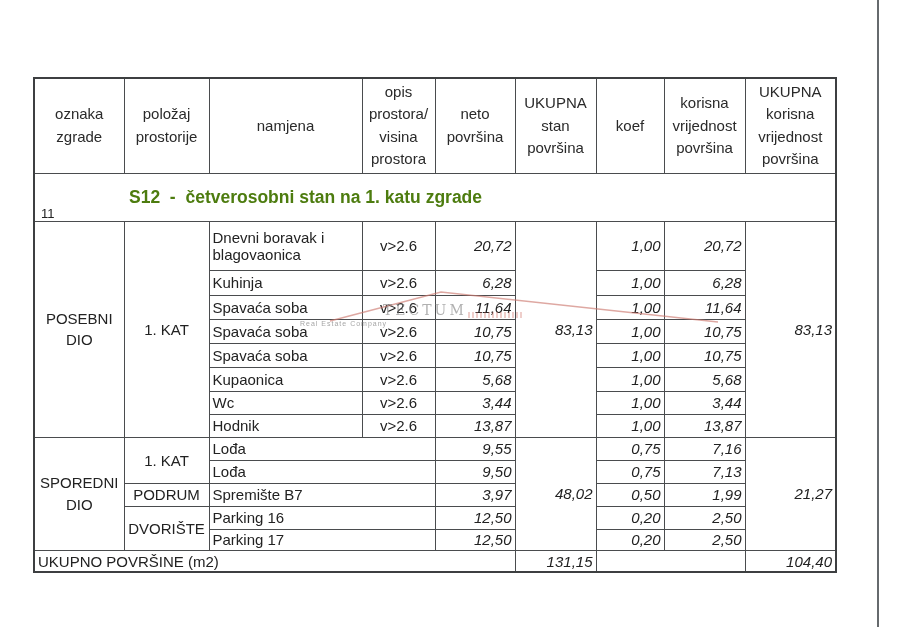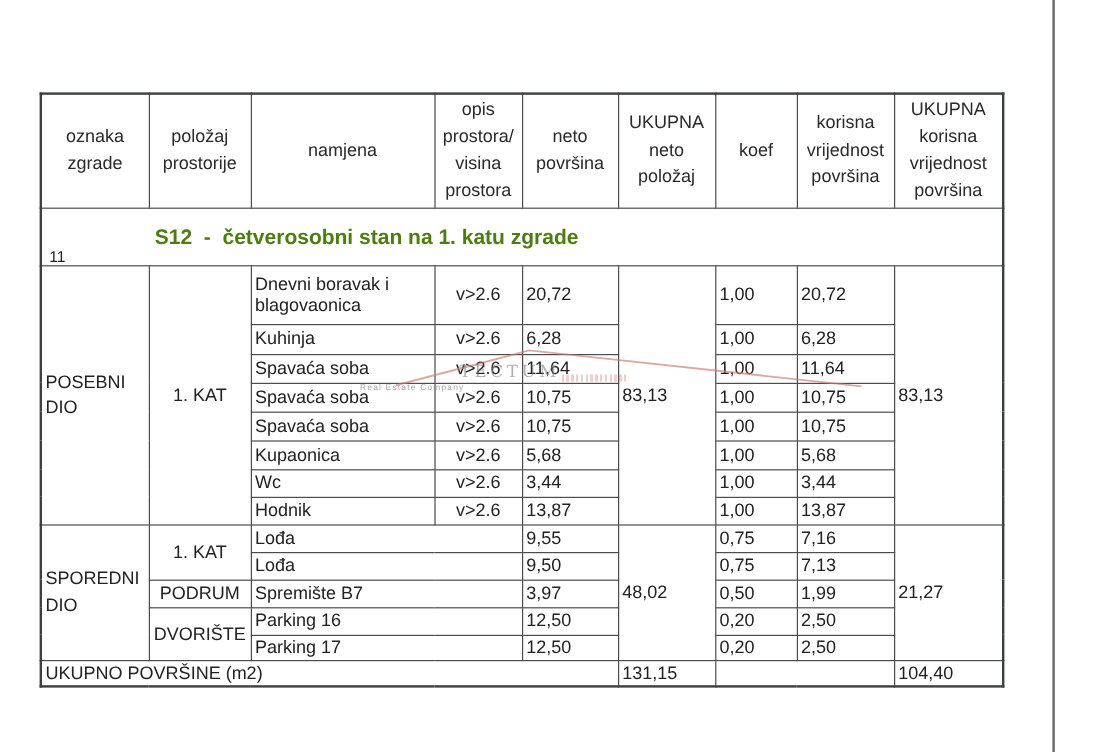--- a/index.html
+++ b/index.html
@@ -28,24 +28,24 @@
     padding:0 3px;
     font-size:15px;font-weight:normal;
     vertical-align:middle;
     overflow:hidden;
     background:transparent;
   }
   th.hdr{
     font-size:13px;line-height:1.5;text-align:center;
     padding:2px 2px;color:#2a2a2a;
   }
-  .c{text-align:left;}
+  .c{text-align:right;font-style:italic;}
   .l{text-align:left;padding-left:6px;}
   .b{font-weight:bold;}
-  .sec{font-size:14px;font-weight:bold;line-height:1.45;}
+  .sec{font-size:14px;font-weight:bold;text-align:center;line-height:1.45;}
   .loc{font-size:14px;text-align:center;}
   .opis{font-size:14px;text-align:center;}
   .title-cell{padding:0;}
   .title-wrap{display:flex;align-items:center;height:100%;}
   .row-num{
     width:88px;flex:0 0 88px;align-self:flex-end;
     font-size:13px;padding-left:3px;line-height:1.1;margin-top:33px;
   }
   .unit-title{
     font-size:17.5px;font-weight:bold;white-space:pre;color:#4d7c0f;
@@ -93,21 +93,21 @@
         <col style="width:91px">
     </colgroup>
 
     <tbody>
         <tr style="height:95px">
       <th class="hdr">oznaka zgrade</th>
       <th class="hdr">položaj prostorije</th>
       <th class="hdr">namjena</th>
       <th class="hdr">opis prostora/ visina prostora</th>
       <th class="hdr">neto površina</th>
-      <th class="hdr">UKUPNA neto položaj</th>
+      <th class="hdr">UKUPNA stan površina</th>
       <th class="hdr">koef</th>
       <th class="hdr">korisna vrijednost površina</th>
       <th class="hdr">UKUPNA korisna vrijednost površina</th>
     </tr>
 
     <tr style="height:26px">
       <td class="title-cell" colspan="9">
         <div class="title-wrap">
           <span class="row-num">11</span>
           <span class="unit-title">S12  -  četverosobni stan na 1. katu zgrade</span>

